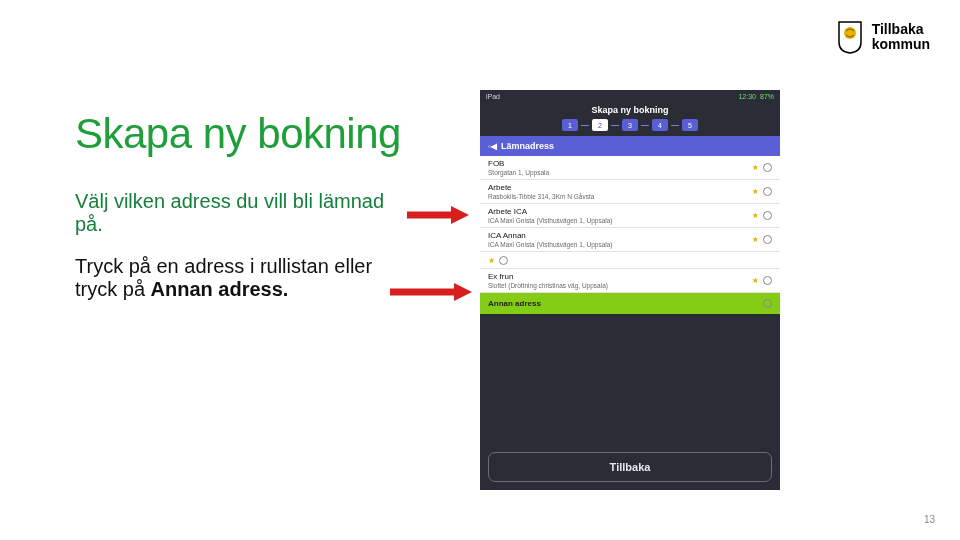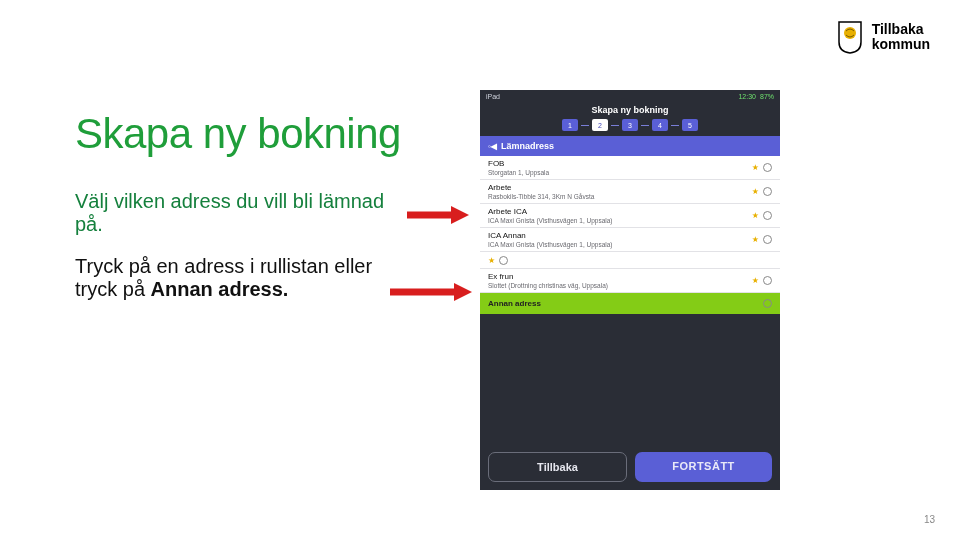--- a/index.html
+++ b/index.html
@@ -170,17 +170,16 @@
           <span class="radio"></span>
         </div>
       </div>
     </div>
   <div class="annan-row">
     <span class="name">Annan adress</span>
     <span class="radio"></span>
   </div>
   <div class="bottom-bar">
     <div class="btn btn-back"><span>Tillbaka</span></div>
-    <div class="btn btn-next"><span>FORTSÄTT</span></div>
   </div>
 </div>
 
 <div class="pagenum">13</div>
 
 </body></html>

